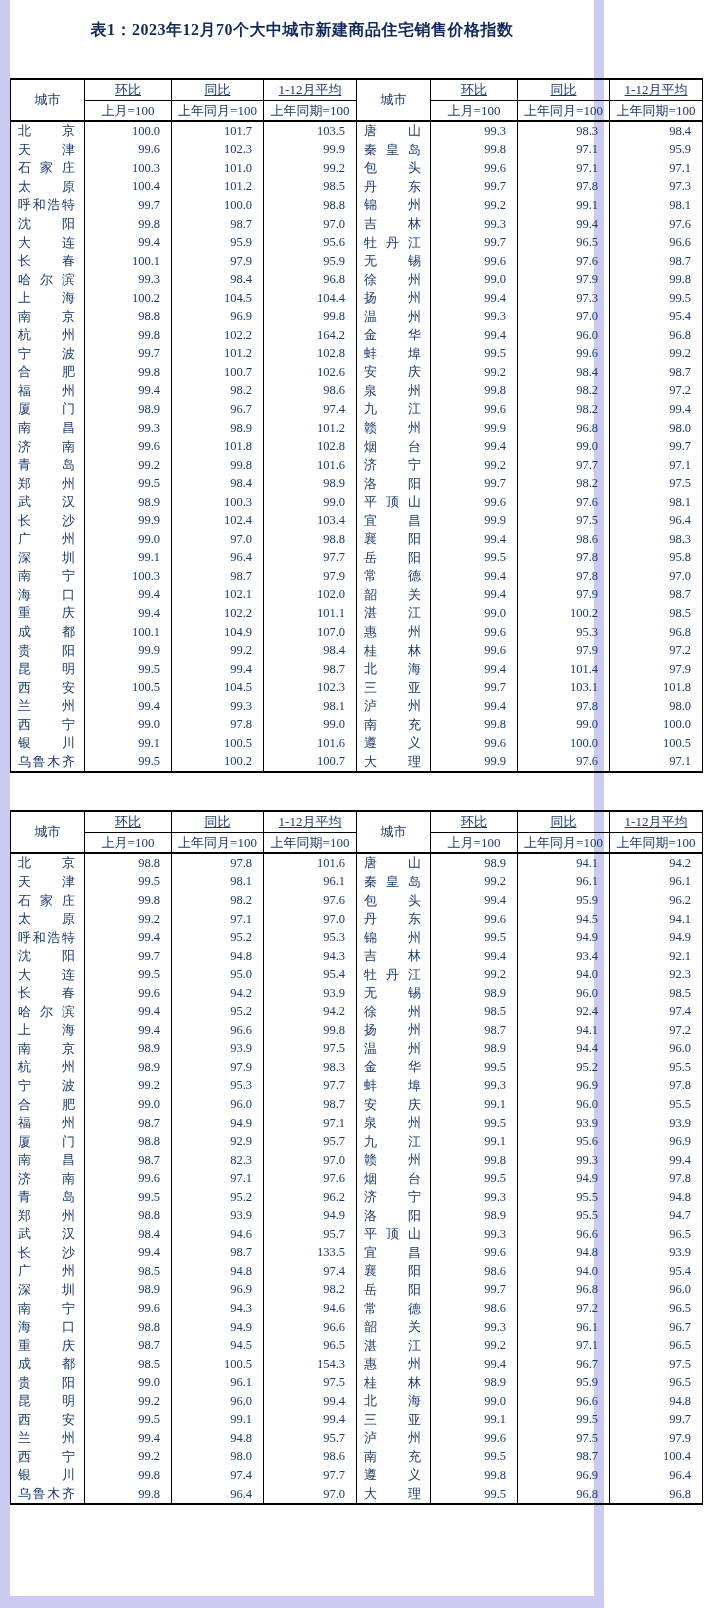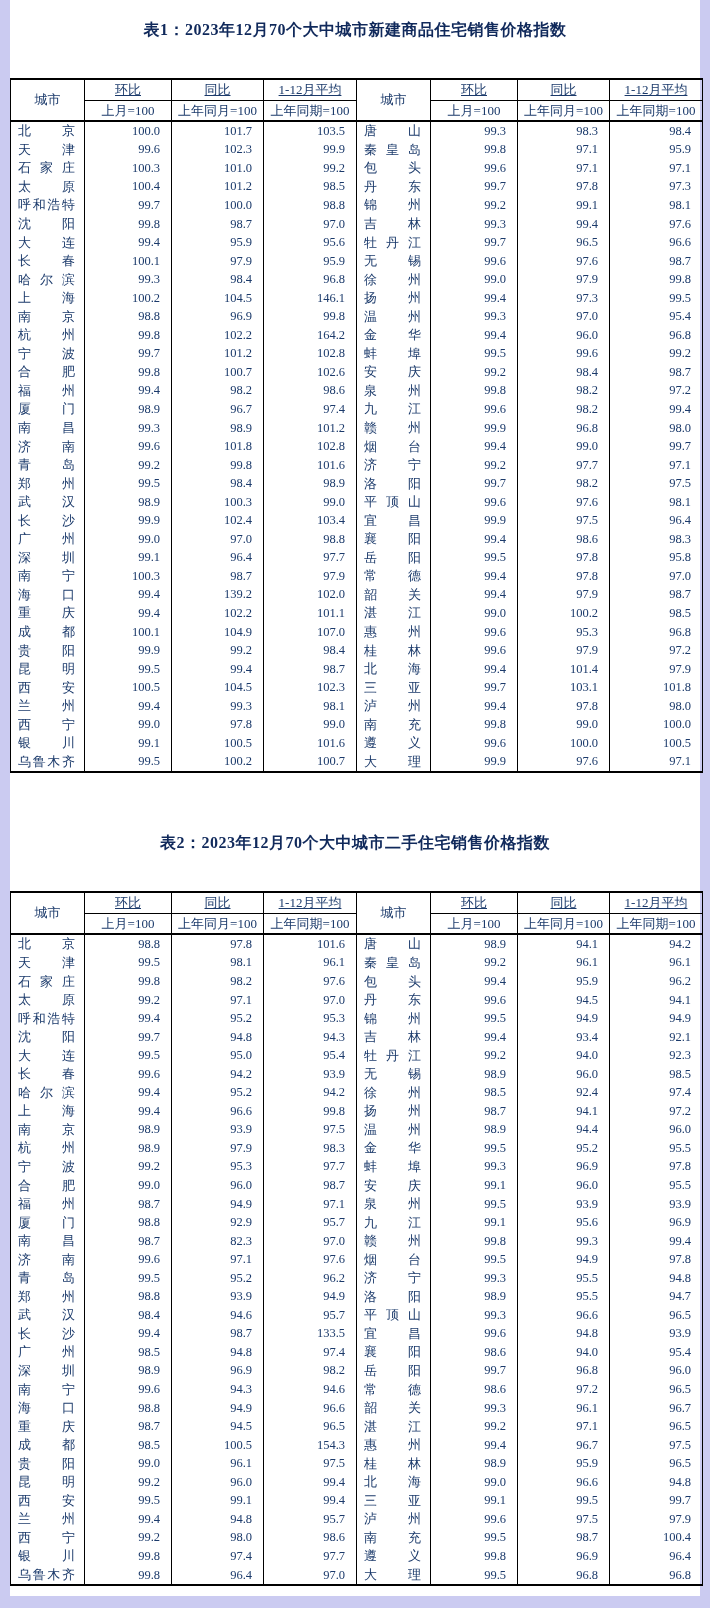--- a/index.html
+++ b/index.html
@@ -3,21 +3,21 @@
 <meta charset="utf-8">
 <style>
   * { box-sizing: border-box; margin: 0; padding: 0; }
   html, body { background: #ffffff; }
   body {
     width: 721px;
     font-family: "Liberation Serif", "DejaVu Serif", serif;
     color: var(--body-text, #1B3A6B);
   }
   .page-frame {
-    width: 710px;
+    width: 604px;
     min-height: 1608px;
     background: var(--bg, #ffffff);
     border-left: 10px solid var(--frame, #CBCBF1);
     border-right: 10px solid var(--frame, #CBCBF1);
     border-bottom: 12px solid var(--frame, #CBCBF1);
   }
   .doc { padding-top: 20px; }
   .tbl-title {
     text-align: center;
     font-size: 16px;
@@ -248,21 +248,21 @@
         <div class="cell bcell val">97.9</div>
         <div class="cell bcell val">99.8</div>
         <div class="cell bcell city">
           <span class="city-name">
             <span>上</span>
             <span>海</span>
           </span>
         </div>
         <div class="cell bcell val">100.2</div>
         <div class="cell bcell val">104.5</div>
-        <div class="cell bcell val">146.1</div>
+        <div class="cell bcell val">104.4</div>
         <div class="cell bcell city">
           <span class="city-name">
             <span>扬</span>
             <span>州</span>
           </span>
         </div>
         <div class="cell bcell val">99.4</div>
         <div class="cell bcell val">97.3</div>
         <div class="cell bcell val">99.5</div>
         <div class="cell bcell city">
@@ -536,21 +536,21 @@
         <div class="cell bcell val">99.4</div>
         <div class="cell bcell val">97.8</div>
         <div class="cell bcell val">97.0</div>
         <div class="cell bcell city">
           <span class="city-name">
             <span>海</span>
             <span>口</span>
           </span>
         </div>
         <div class="cell bcell val">99.4</div>
-        <div class="cell bcell val">139.2</div>
+        <div class="cell bcell val">102.1</div>
         <div class="cell bcell val">102.0</div>
         <div class="cell bcell city">
           <span class="city-name">
             <span>韶</span>
             <span>关</span>
           </span>
         </div>
         <div class="cell bcell val">99.4</div>
         <div class="cell bcell val">97.9</div>
         <div class="cell bcell val">98.7</div>
@@ -713,21 +713,20 @@
           <span class="city-name">
             <span>大</span>
             <span>理</span>
           </span>
         </div>
         <div class="cell bcell val">99.9</div>
         <div class="cell bcell val">97.6</div>
         <div class="cell bcell val">97.1</div>
       </div>
 
-    <div class="tbl-title second">表2：2023年12月70个大中城市二手住宅销售价格指数</div>
 
     <div class="price-table">
         <div class="cell hdr city-hdr" style="grid-area: 1 / 1 / 3 / 2;">城市</div>
         <div class="cell hdr top" style="grid-area: 1 / 2 / 2 / 3;">环比</div>
         <div class="cell hdr top" style="grid-area: 1 / 3 / 2 / 4;">同比</div>
         <div class="cell hdr top" style="grid-area: 1 / 4 / 2 / 5;">1-12月平均</div>
         <div class="cell hdr city-hdr" style="grid-area: 1 / 5 / 3 / 6;">城市</div>
         <div class="cell hdr top" style="grid-area: 1 / 6 / 2 / 7;">环比</div>
         <div class="cell hdr top" style="grid-area: 1 / 7 / 2 / 8;">同比</div>
         <div class="cell hdr top" style="grid-area: 1 / 8 / 2 / 9;">1-12月平均</div>

